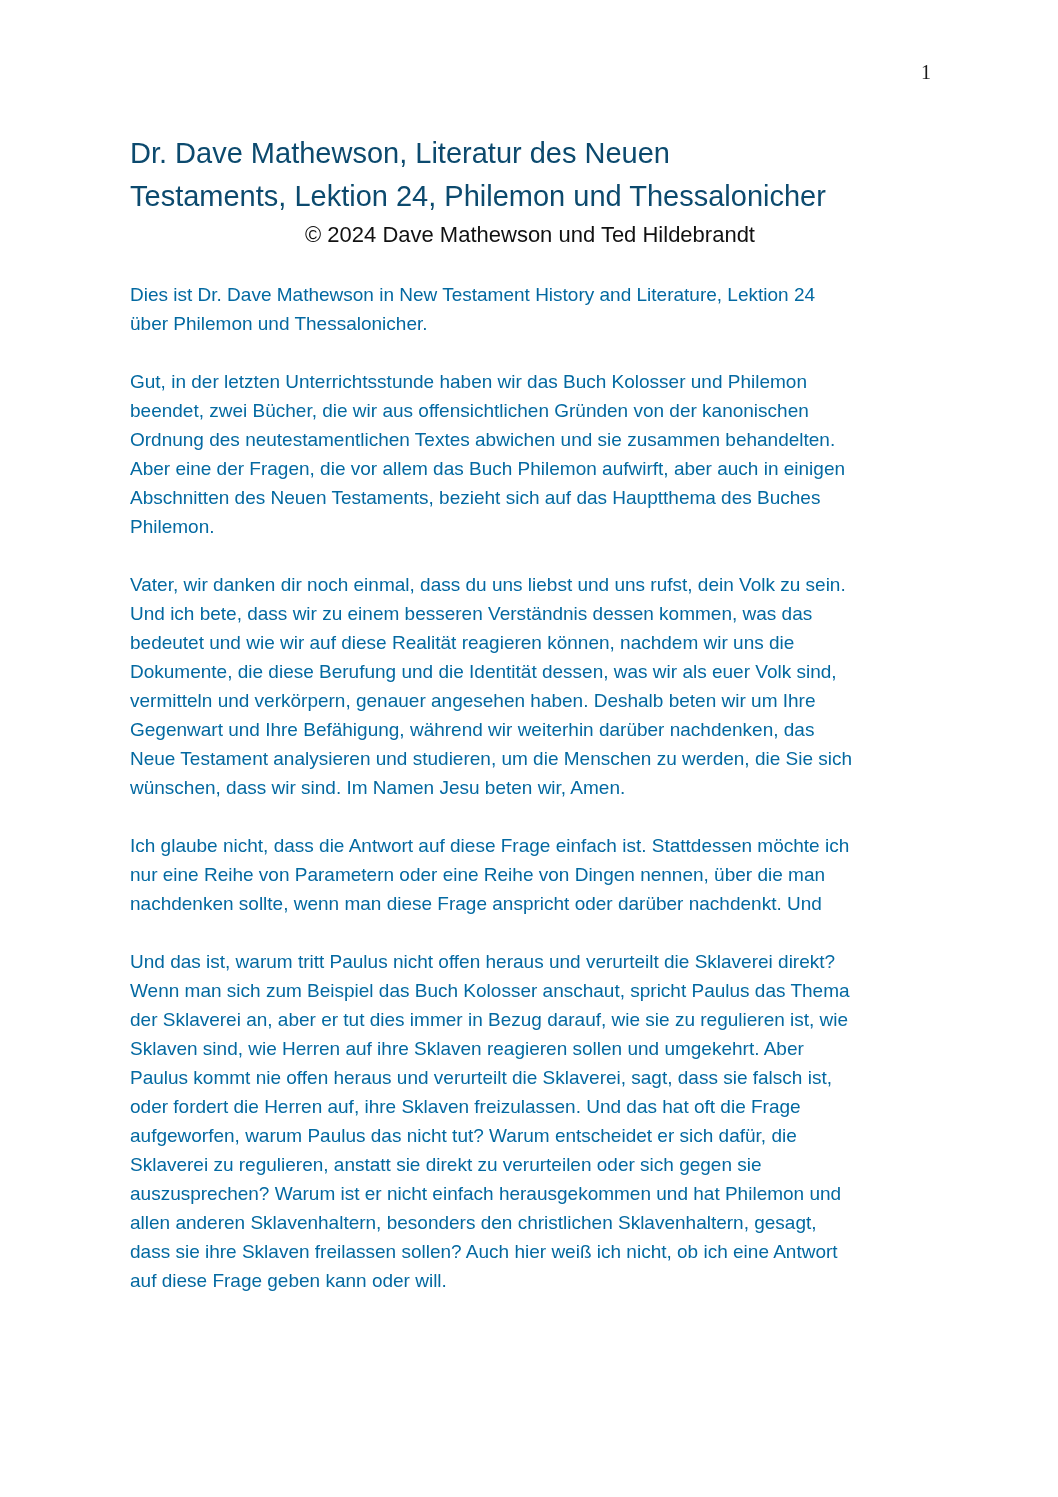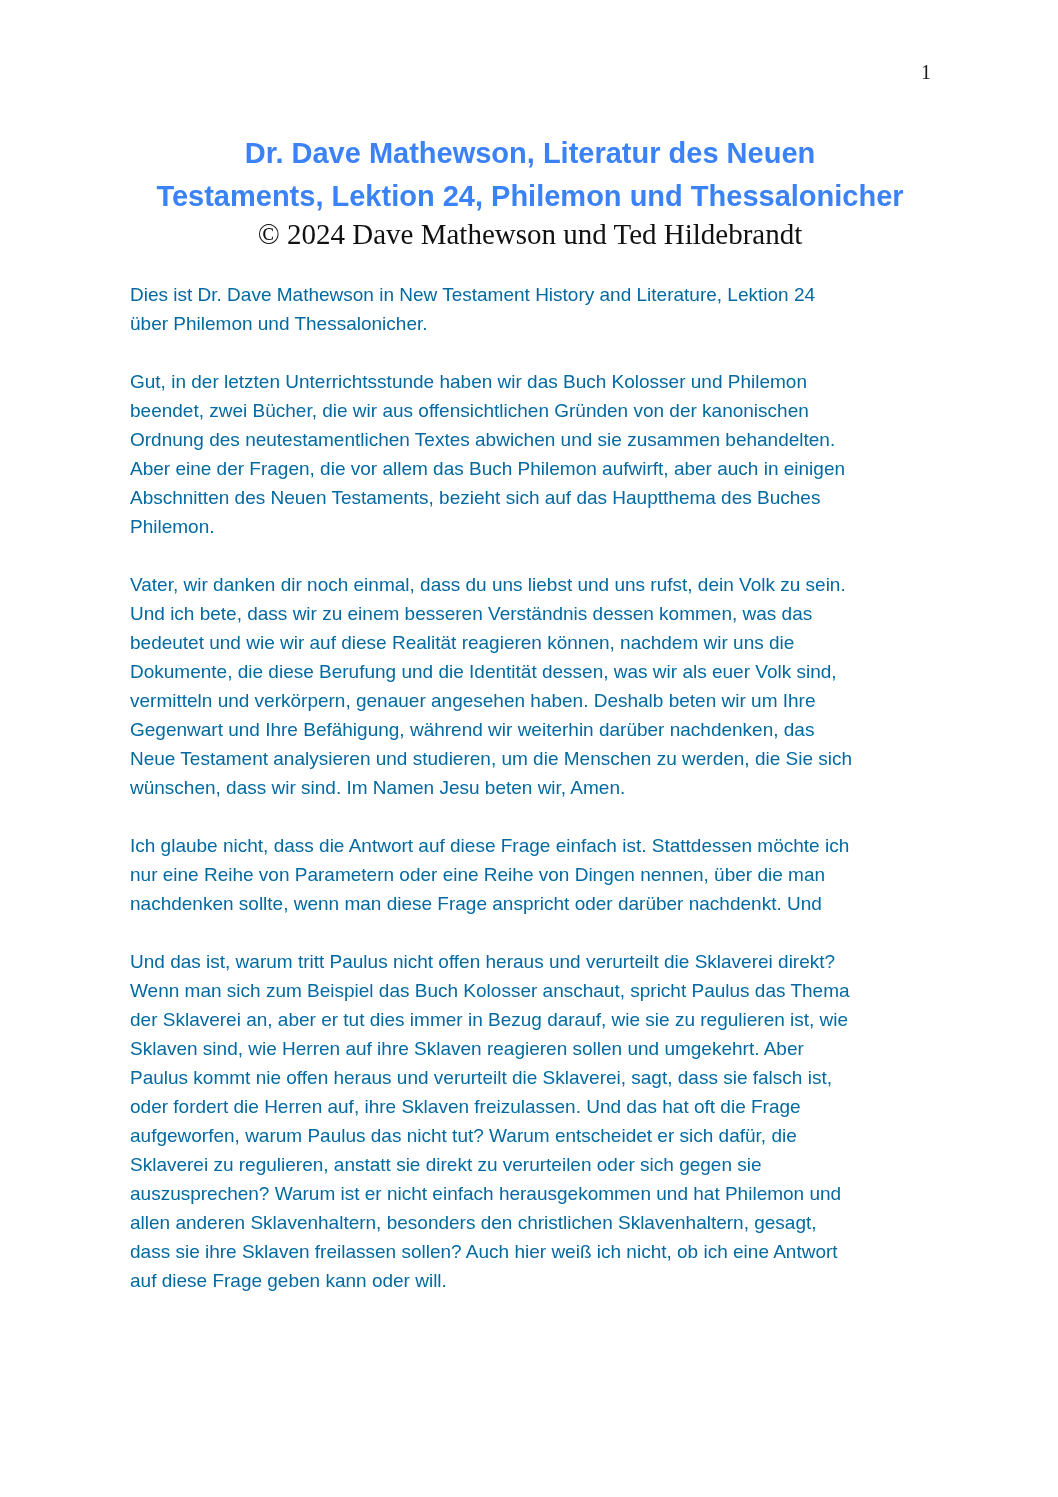--- a/index.html
+++ b/index.html
@@ -24,31 +24,31 @@
     color: #1a1a1a;
   }
   .content {
     position: absolute;
     left: 130px;
     top: 132px;
     width: 800px;
   }
   .doc-title {
     font-family: "Liberation Sans", sans-serif;
-    font-weight: bold;
+    font-weight: normal;
     font-size: 29px;
     line-height: 43px;
-    text-align: center;
+    text-align: left;
     white-space: pre-line;
-    color: #3b82f6;
+    color: #0c4a6e;
   }
   .copyright {
     margin-top: 3px;
-    font-family: Liberation Serif, serif;
-    font-size: 29px;
+    font-family: Liberation Sans, sans-serif;
+    font-size: 22px;
     line-height: 27px;
     text-align: center;
     color: #111111;
   }
   .body-text {
     margin-top: 32px;
     font-size: 19px;
     line-height: 29px;
   }
   .body-text p {

